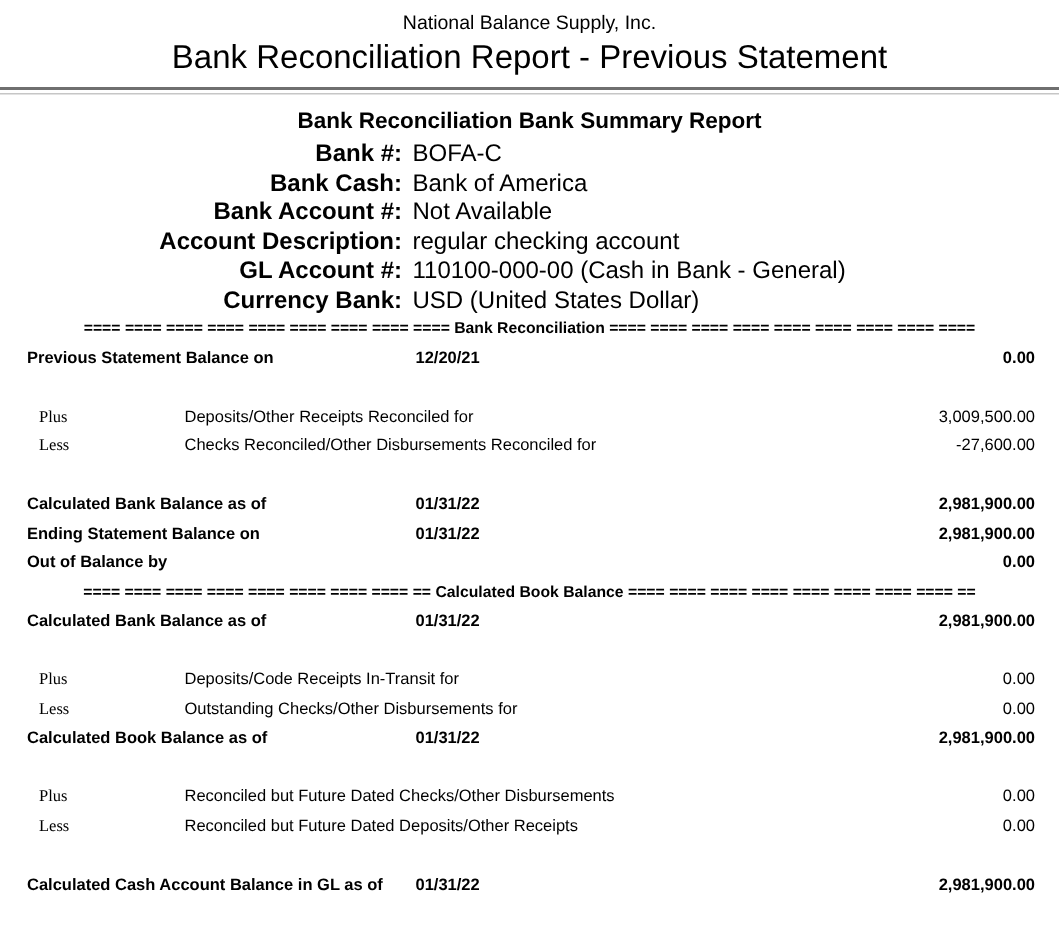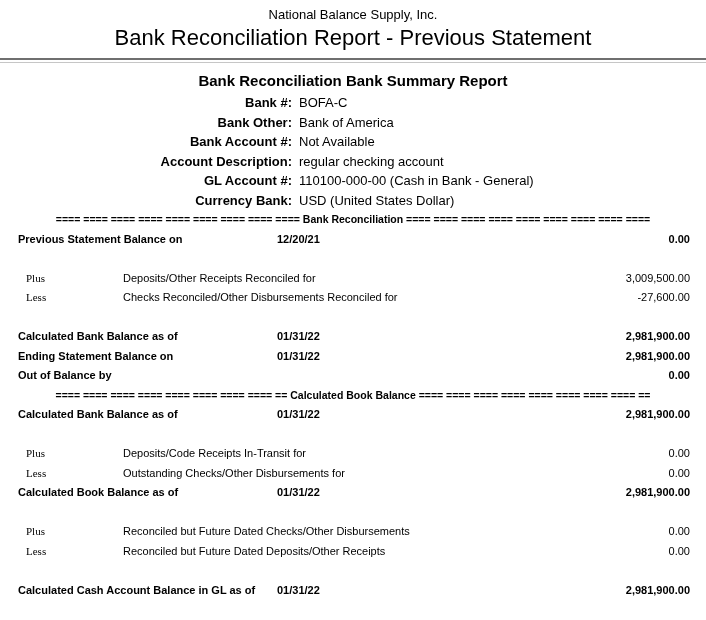--- a/index.html
+++ b/index.html
@@ -6,21 +6,21 @@
   body {
     width: 706px; height: 620px; background: #ffffff; overflow: hidden;
     font-family: "Liberation Sans", sans-serif; color: #000;
   }
   .company   { text-align: center; font-size: 13px; padding-top: 7px; }
   .big-title { text-align: center; font-size: 22px; margin-top: 3px; }
   .hr-double { margin-top: 7px; height: 2px;
                border-top: 2px solid #6f6f6f; border-bottom: 1px solid #c6c6c6; }
   .summary-title { text-align: center; font-weight: bold; font-size: 15px; margin-top: 9px; }
   .fields { margin-top: 4px; }
-  .field  { display: flex; height: 19.5px; line-height: 19.5px; font-size: 13px; margin-left: 24px; }
+  .field  { display: flex; height: 19.5px; line-height: 19.5px; font-size: 16px; }
   .field .lbl { width: 268px; text-align: right; font-weight: bold; flex: none; }
   .field .val { margin-left: 7px; }
   .rows { margin-top: 0; }
   .rrow { position: relative; height: 19.5px; line-height: 19.5px; font-size: 11px; }
   .rrow.bold { font-weight: bold; }
   .rrow .l1  { position: absolute; left: 18px;  white-space: nowrap; text-align: center; }
   .rrow .pfx { position: absolute; left: 26px;  white-space: nowrap; font-family: Liberation Serif, serif; }
   .rrow .dsc { position: absolute; left: 123px; white-space: nowrap; }
   .rrow .dt  { position: absolute; left: 277px; white-space: nowrap; }
   .rrow .amt { position: absolute; right: 16px; white-space: nowrap; }
@@ -34,21 +34,21 @@
   <div class="company">National Balance Supply, Inc.</div>
   <div class="big-title">Bank Reconciliation Report - Previous Statement</div>
   <div class="hr-double"></div>
   <div class="summary-title">Bank Reconciliation Bank Summary Report</div>
   <div class="fields">
       <div class="field">
         <span class="lbl">Bank #:</span>
         <span class="val">BOFA-C</span>
       </div>
       <div class="field">
-        <span class="lbl">Bank Other:</span>
+        <span class="lbl">Bank Cash:</span>
         <span class="val">Bank of America</span>
       </div>
       <div class="field">
         <span class="lbl">Bank Account #:</span>
         <span class="val">Not Available</span>
       </div>
       <div class="field">
         <span class="lbl">Account Description:</span>
         <span class="val">regular checking account</span>
       </div>

